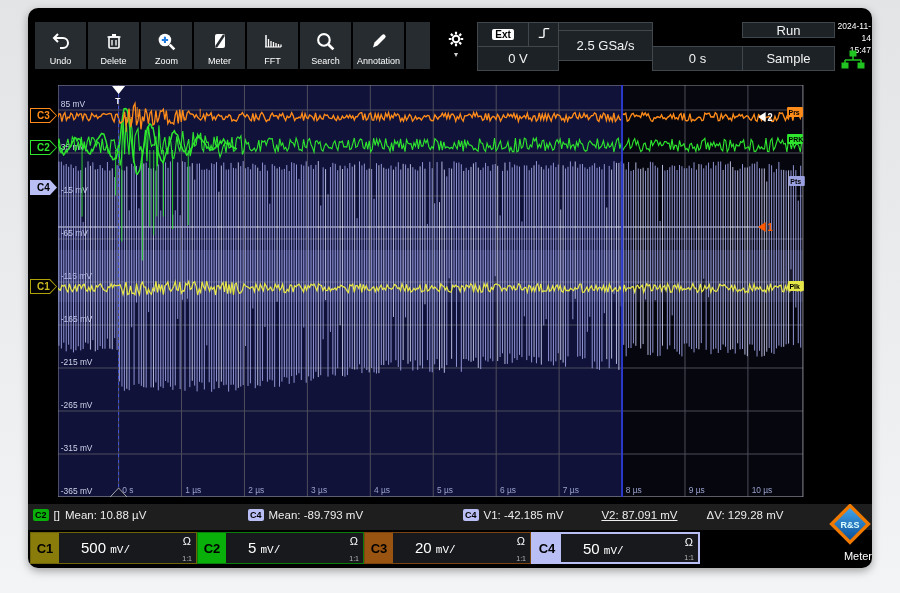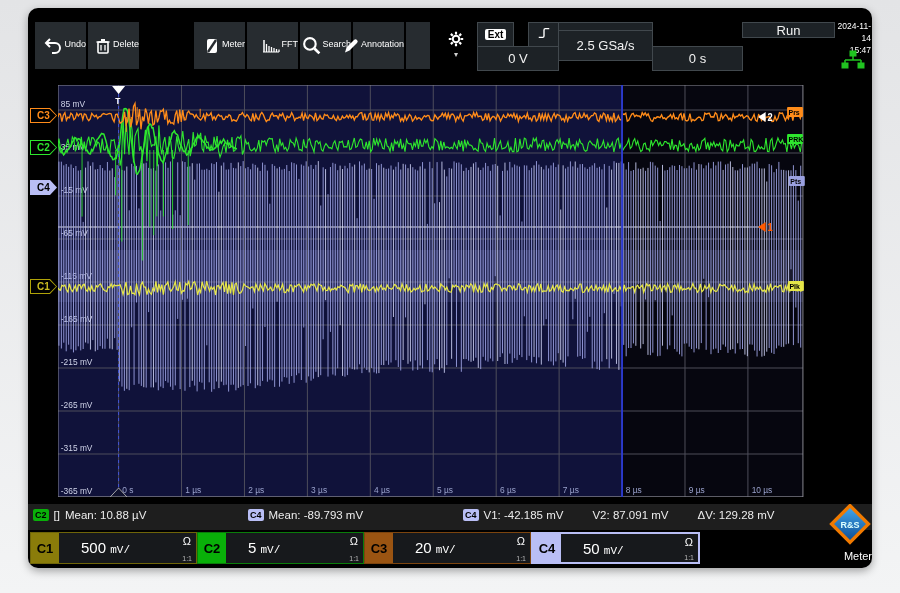--- a/index.html
+++ b/index.html
@@ -3,21 +3,21 @@
 <meta charset="utf-8">
 <style>
   html,body{margin:0;padding:0;}
   body{width:900px;height:593px;background:linear-gradient(#e3e4e6,#f3f4f5);
        font-family:"Liberation Sans",sans-serif;position:relative;overflow:hidden;}
   .abs{position:absolute;}
   #screen{position:absolute;left:28px;top:8px;width:844px;height:560px;background:#000;
           border-radius:10px;overflow:hidden;box-shadow:0 3px 8px rgba(0,0,0,.35);}
   
   .tb-btn{position:absolute;top:14px;width:51px;height:47px;background:#272c30;
-          display:flex;flex-direction:row;align-items:center;justify-content:flex-end;}
+          display:flex;flex-direction:column;align-items:center;justify-content:flex-end;}
   .tb-icon{height:30px;display:flex;align-items:center;justify-content:center;}
   .tb-label{font-size:9px;color:#fff;padding-bottom:3px;white-space:nowrap;}
   
   .cell{position:absolute;background:#1d2226;border:1px solid #41484d;box-sizing:border-box;
         color:#f2f2f2;font-size:13px;display:flex;align-items:center;justify-content:center;}
   .ext-badge{background:#fff;color:#000;font-size:10px;font-weight:bold;border-radius:2px;padding:0 3px;}
   #datetime{position:absolute;left:805px;top:12px;width:38px;color:#fff;font-size:8.5px;
             text-align:right;line-height:12px;}
   
   .ch-marker{position:absolute;left:2px;width:27px;height:15px;
@@ -61,20 +61,31 @@
     <div class="tb-icon">
       <svg width="20" height="20" viewBox="0 0 20 20">
           <rect x="5" y="6" width="10" height="11" rx="1" fill="none" stroke="#fff" stroke-width="1.6"></rect>
           <line x1="3.5" y1="6" x2="16.5" y2="6" stroke="#fff" stroke-width="1.6"></line>
           <line x1="8" y1="9" x2="8" y2="14.5" stroke="#fff" stroke-width="1.3"></line>
           <line x1="12" y1="9" x2="12" y2="14.5" stroke="#fff" stroke-width="1.3"></line>
           <rect x="8" y="3" width="4" height="2" fill="#fff"></rect>
         </svg>
     </div>
     <div class="tb-label">Delete</div>
+  </div>
+  <div class="tb-btn" style="left:113px">
+    <div class="tb-icon">
+      <svg width="21" height="21" viewBox="0 0 20 20">
+          <circle cx="8.5" cy="8.5" r="6" fill="#fff"></circle>
+          <line x1="5.5" y1="8.5" x2="11.5" y2="8.5" stroke="#1f7ae0" stroke-width="2"></line>
+          <line x1="8.5" y1="5.5" x2="8.5" y2="11.5" stroke="#1f7ae0" stroke-width="2"></line>
+          <line x1="13" y1="13" x2="17.5" y2="17.5" stroke="#fff" stroke-width="2.6"></line>
+        </svg>
+    </div>
+    <div class="tb-label">Zoom</div>
   </div>
   <div class="tb-btn" style="left:166px">
     <div class="tb-icon">
       <svg width="20" height="20" viewBox="0 0 20 20">
           <rect x="5" y="3" width="10" height="14" rx="2" fill="#fff"></rect>
           <line x1="14" y1="4" x2="6" y2="16" stroke="#272c30" stroke-width="2.4"></line>
         </svg>
     </div>
     <div class="tb-label">Meter</div>
   </div>
@@ -124,21 +135,21 @@
             <line x1="4.3" y1="4.3" x2="6.4" y2="6.4"></line>
             <line x1="13.6" y1="13.6" x2="15.7" y2="15.7"></line>
             <line x1="4.3" y1="15.7" x2="6.4" y2="13.6"></line>
             <line x1="13.6" y1="6.4" x2="15.7" y2="4.3"></line>
           </g>
         </svg>
     </span>
     <div style="color:#cfcfcf;font-size:8px;line-height:6px;">▾</div>
   </div>
 
-  <div class="cell" style="left:449px;top:14px;width:37px;height:25px;">
+  <div class="cell" style="left:449px;top:14px;width:52px;height:25px;">
     <span class="ext-badge">Ext</span>
   </div>
   <div class="cell" style="left:500px;top:14px;width:31px;height:25px;">
     <span>
       <svg width="14" height="14" viewBox="0 0 16 16">
           <path d="M2 13 H6.5 Q8 13 8 11.5 V4.5 Q8 3 9.5 3 H14" fill="none" stroke="#fff" stroke-width="1.6"></path>
         </svg>
     </span>
   </div>
   <div class="cell" style="left:530px;top:14px;width:95px;height:25px;">
@@ -148,20 +159,23 @@
     <span>Run</span>
   </div>
   <div class="cell" style="left:449px;top:38px;width:82px;height:25px;">
     <span>0 V</span>
   </div>
   <div class="cell" style="left:530px;top:22px;width:95px;height:31px;">
     <span>2.5 GSa/s</span>
   </div>
   <div class="cell" style="left:624px;top:38px;width:91px;height:25px;">
     <span>0 s</span>
+  </div>
+  <div class="cell" style="left:714px;top:38px;width:93px;height:25px;">
+    <span>Sample</span>
   </div>
 
   <div id="datetime">
     <div>2024-11-14</div>
     <div>15:47</div>
   </div>
   <div class="abs" style="left:812px;top:42px;">
     <svg width="26" height="20" viewBox="0 0 24 20">
         <g fill="#21c421" stroke="#21c421">
           <rect x="9" y="1" width="6" height="5"></rect>
@@ -271,21 +285,21 @@
       <span class="meas-txt">[]</span>
       <span class="meas-txt">Mean: 10.88 µV</span>
     </div>
     <div class="meas-item" style="left:220px;">
       <span class="chip" style="background:#b9bef5;">C4</span>
       <span class="meas-txt">Mean: -89.793 mV</span>
     </div>
     <div class="meas-item" style="left:435px;">
       <span class="chip" style="background:#b9bef5;">C4</span>
       <span class="meas-txt">V1: -42.185 mV</span>
-      <span class="meas-txt" style="margin-left:24px;">V2: 87.091 mV</span>
+      <span class="meas-txt" style="margin-left:33px;text-decoration:underline;">V2: 87.091 mV</span>
       <span class="meas-txt" style="margin-left:24px;">ΔV: 129.28 mV</span>
     </div>
   </div>
 
   <div class="ch-group" style="left:2px;border:1px solid #6f6508;">
     <div class="ch-chip" style="background:#8a7c0a;">C1</div>
     <div class="ch-cell">
       <span class="ch-scale"><span>500</span> <span class="ch-unit">mV/</span></span>
       <span class="ch-ohm">Ω</span>
       <span class="ch-probe">1:1</span>

